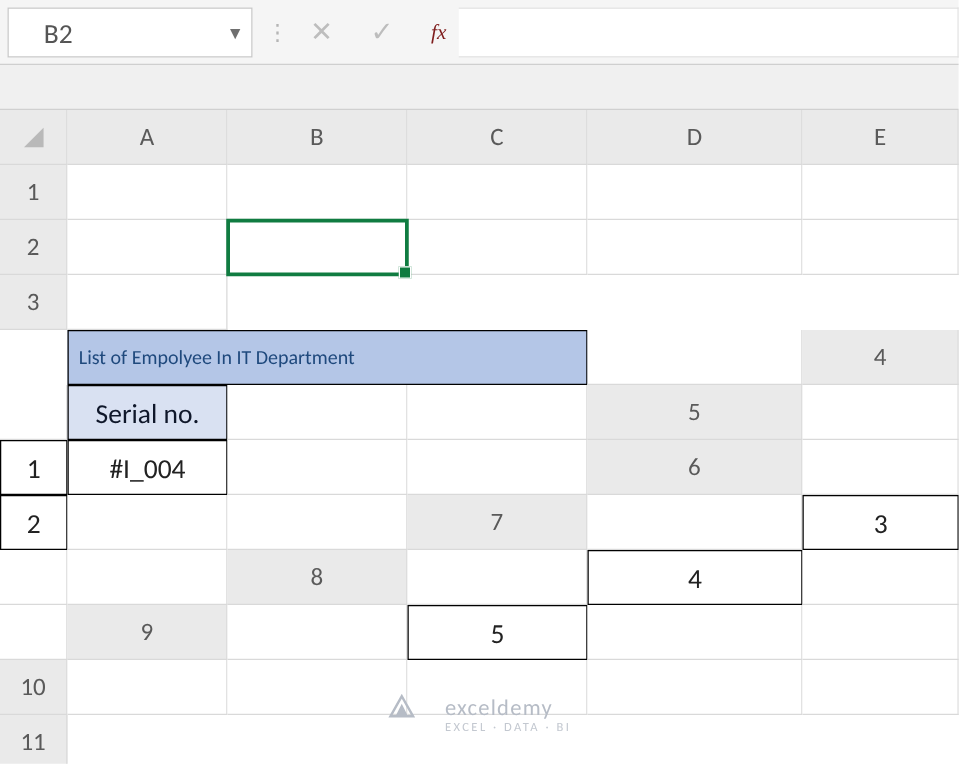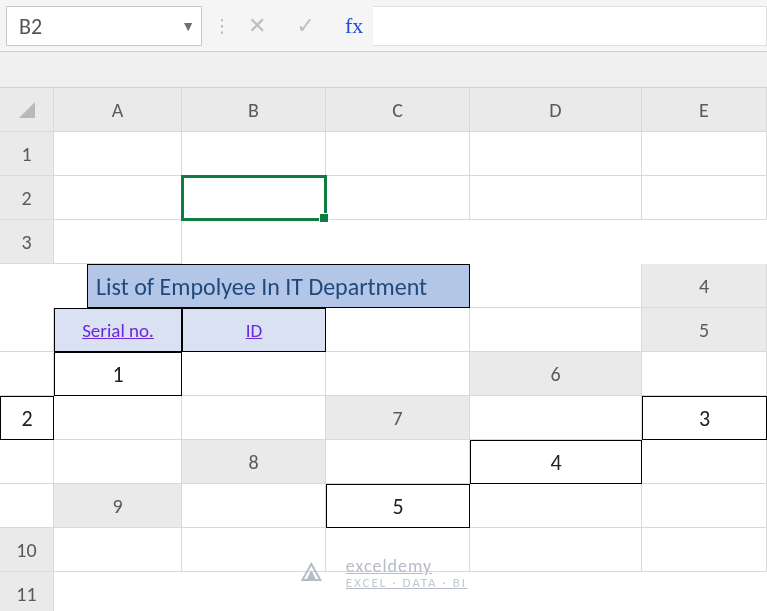--- a/index.html
+++ b/index.html
@@ -26,21 +26,21 @@
     display: flex;
     align-items: center;
     background: #ffffff;
     border: 1px solid #c8c8c8;
     height: 40px;
     min-width: 196px;
     padding: 0 6px 0 12px;
     font-size: 22px;
     color: #555;
   }
-  .name-box-wrap .val { flex: 1; }
+  .name-box-wrap .val { flex: 1; margin-left: 16px; }
   .name-box-wrap .dd {
     color: #6f6f6f;
     font-size: 14px;
     padding-left: 8px;
   }
   .fx-sep {
     width: 36px;
     display: flex;
     align-items: center;
     justify-content: center;
@@ -52,23 +52,24 @@
   }
   .fx-tools {
     display: flex;
     align-items: center;
     gap: 30px;
     padding: 0 10px;
     color: #bdbdbd;
     font-size: 22px;
   }
   .fx-label {
-    color: #1d4ed8;
+    font-style: italic;
+    color: #7f1d1d;
     font-family: "Times New Roman", serif;
-    font-size: 22px;
+    font-size: 17px;
   }
   .formula-input {
     flex: 1;
     background: #ffffff;
     border: 1px solid #e0e0e0;
     border-left: none;
     height: 40px;
   }
 
   .ribbon-gap {
@@ -106,34 +107,32 @@
     justify-content: center;
     font-size: 20px;
   }
   .corner svg { display: block; }
 
   
   .title-cell {
     grid-column: 2 / span 3;
     background: #b4c6e7 !important;
     color: #1f497d;
-    font-size: 24px;
+    font-size: 16px;
     font-weight: 400;
     justify-content: flex-start !important;
     padding-left: 8px;
     border: 1px solid #000 !important;
-    margin-left: 33px;
   }
   
   .thcell {
     background: #d9e1f2 !important;
-    color: #6d28d9;
+    color: #0f172a;
     border: 1px solid #000 !important;
-    font-size: 19px;
-    text-decoration: underline;
+    font-size: 22px;
   }
   
   .dcell {
     border: 1px solid #000 !important;
     color: #222;
     font-size: 22px;
   }
 
   
   .active-cell {
@@ -152,29 +151,27 @@
     border: 1px solid #fff;
   }
 
   
   .watermark {
     position: absolute;
     left: 50%;
     top: 555px;
     transform: translateX(-50%);
     display: flex;
-    align-items: center;
     gap: 24px;
     color: #b6bcc6;
     font-size: 18px;
     letter-spacing: 1px;
-    text-decoration: underline;
   }
   .watermark .sub {
-    font-size: 13px;
+    font-size: 10px;
     letter-spacing: 2px;
     display: block;
     color: #c3c8d0;
     margin-top: -2px;
   }
   .watermark svg { display: block; }
 </style>
 </head>
 <body>
 
@@ -224,27 +221,27 @@
   <div></div>
 
   <div class="rowhead">3</div>
   <div></div>
   <div class="title-cell">List of Empolyee In IT Department</div>
   <div></div>
 
   <div class="rowhead">4</div>
   <div></div>
   <div class="thcell">Serial no.</div>
-  <div class="thcell">ID</div>
   <div></div>
   <div></div>
 
   <div class="rowhead">5</div>
   <div></div>
   <div class="dcell">1</div>
+  <div class="dcell">#I_004</div>
   <div></div>
   <div></div>
 
   <div class="rowhead">6</div>
   <div></div>
   <div class="dcell">2</div>
   <div></div>
   <div></div>
 
   <div class="rowhead">7</div>

